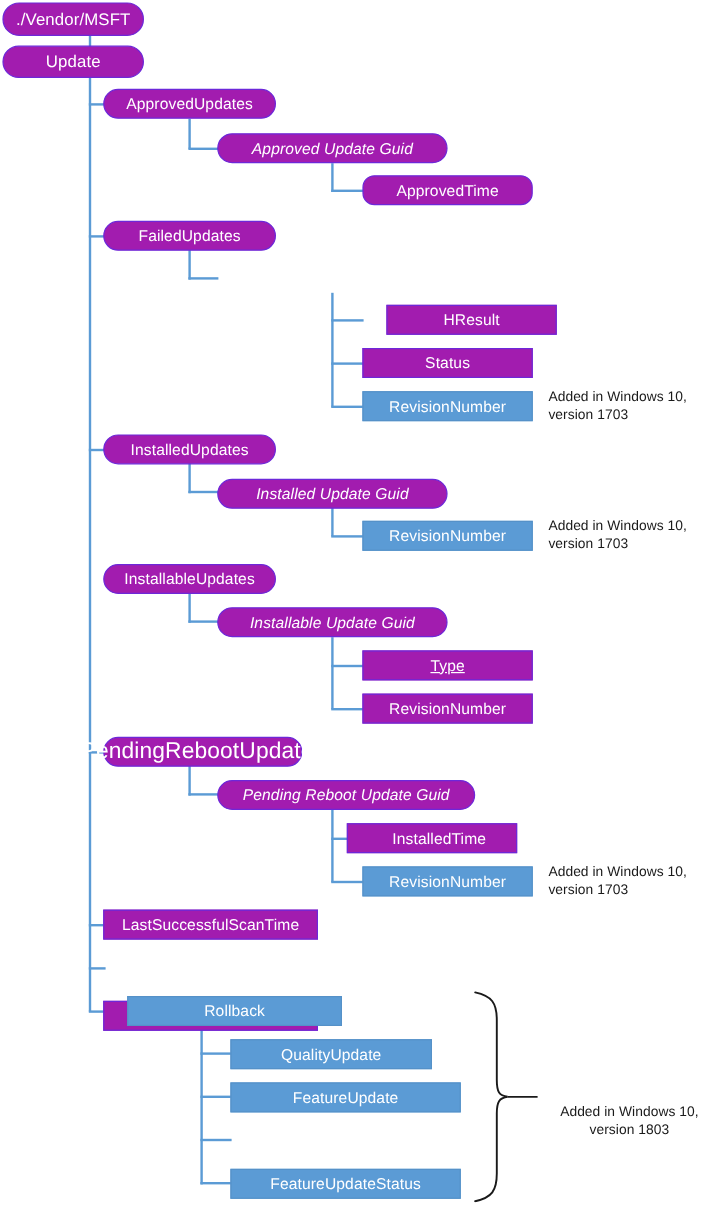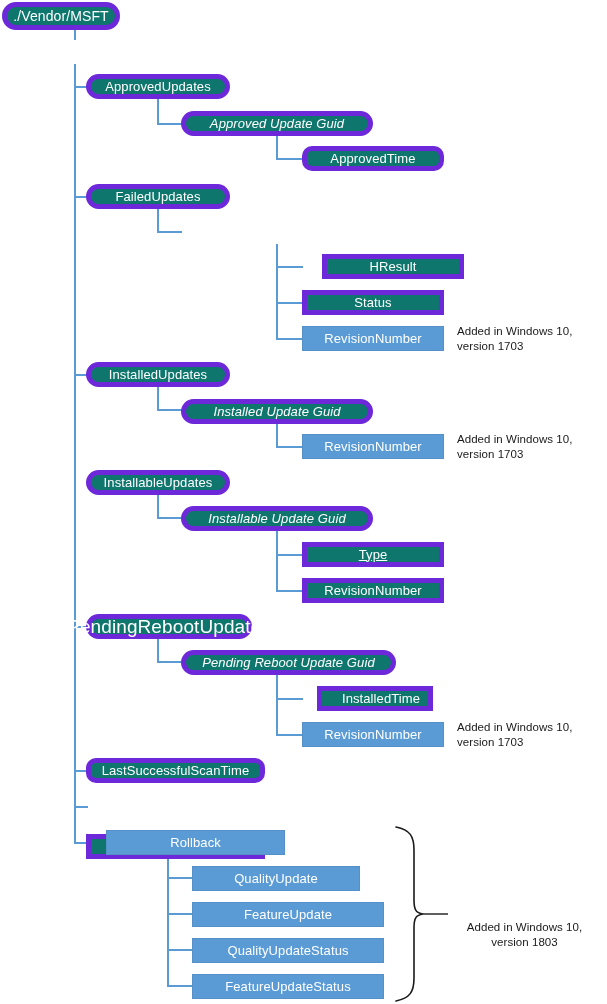--- a/index.html
+++ b/index.html
@@ -26,22 +26,22 @@
     display: flex;
     align-items: center;
     justify-content: center;
     text-align: center;
     line-height: 1.05;
     white-space: nowrap;
     letter-spacing: 0.1px;
     user-select: none;
   }
   .node.green {
-    background: #0f766e;
-    border: 5px solid #6d28d9;
+    background: #a21caf;
+    border: 1px solid #6d28d9;
   }
   .node.blue {
     background: #5b9bd5;
     border: 1px solid #5591c8;
   }
   .node.pill {
     border-radius: 14px;
   }
   .node.rect {
     border-radius: 0;
@@ -123,20 +123,21 @@
   <div class="line h" style="left:276px; top:734px; width:27px;"></div>
 
   <div class="line v" style="left:167px; top:855px; height:132px;"></div>
   <div class="line h" style="left:167px; top:877px; width:26px;"></div>
   <div class="line h" style="left:167px; top:913px; width:26px;"></div>
   <div class="line h" style="left:167px; top:949px; width:26px;"></div>
   <div class="line h" style="left:167px; top:985px; width:26px;"></div>
 
   <div class="node green pill" style="left:2px; top:2px; width:118px; height:28px; font-size:14px;">./Vendor/MSFT</div>
 
+  <div class="node green pill" style="left:2px; top:38px; width:118px; height:27px; font-size:14px;">Update</div>
 
   <div class="node green pill" style="left:86px; top:74px; width:144px; height:25px; font-size:13px;">ApprovedUpdates</div>
 
   <div class="node green pill italic" style="left:181px; top:111px; width:192px; height:25px; font-size:13px;">Approved Update Guid</div>
 
   <div class="node green rect" style="left:302px; top:146px; width:142px; height:25px; font-size:13px;border-radius:10px;">ApprovedTime</div>
 
   <div class="node green pill" style="left:86px; top:184px; width:144px; height:25px; font-size:13px;">FailedUpdates</div>
 
 
@@ -157,35 +158,34 @@
   <div class="node green pill italic" style="left:181px; top:506px; width:192px; height:25px; font-size:13px;">Installable Update Guid</div>
 
   <div class="node green rect" style="left:302px; top:542px; width:142px; height:25px; font-size:13px;text-decoration:underline;">Type</div>
 
   <div class="node green rect" style="left:302px; top:578px; width:142px; height:25px; font-size:13px;">RevisionNumber</div>
 
   <div class="node green pill" style="left:86px; top:614px; width:166px; height:25px; font-size:19px;">PendingRebootUpdates</div>
 
   <div class="node green pill italic" style="left:181px; top:650px; width:215px; height:25px; font-size:13px;">Pending Reboot Update Guid</div>
 
-  <div class="node green rect" style="left:317px; top:686px; width:116px; height:25px; font-size:13px;padding-left:12px;">InstalledTime</div>
+  <div class="node green rect" style="left:289px; top:686px; width:142px; height:25px; font-size:13px;padding-left:12px;">InstalledTime</div>
 
   <div class="node blue rect" style="left:302px; top:722px; width:142px; height:25px; font-size:13px;">RevisionNumber</div>
 
-  <div class="node green rect" style="left:86px; top:758px; width:179px; height:25px; font-size:13px;border-radius:10px;">LastSuccessfulScanTime</div>
+  <div class="node green rect" style="left:86px; top:758px; width:179px; height:25px; font-size:13px;">LastSuccessfulScanTime</div>
 
   <div class="node green rect" style="left:86px; top:794px; width:179px; height:25px; font-size:13px;margin-top:40px;">DeferUpgrade</div>
 
   <div class="node blue rect" style="left:86px; top:830px; width:179px; height:25px; font-size:13px;margin-left:20px;">Rollback</div>
 
   <div class="node blue rect" style="left:192px; top:866px; width:168px; height:25px; font-size:13px;">QualityUpdate</div>
 
   <div class="node blue rect" style="left:192px; top:902px; width:192px; height:25px; font-size:13px;">FeatureUpdate</div>
 
-  <div class="node blue rect" style="left:192px; top:938px; width:192px; height:25px; font-size:13px;">QualityUpdateStatus</div>
 
   <div class="node blue rect" style="left:192px; top:974px; width:192px; height:25px; font-size:13px;">FeatureUpdateStatus</div>
 
   <div class="anno" style="left:457px; top:324px; width:145px;">Added in Windows 10,
 version 1703</div>
 
   <div class="anno" style="left:457px; top:432px; width:145px;">Added in Windows 10,
 version 1703</div>
 
   <div class="anno" style="left:457px; top:720px; width:145px;">Added in Windows 10,

